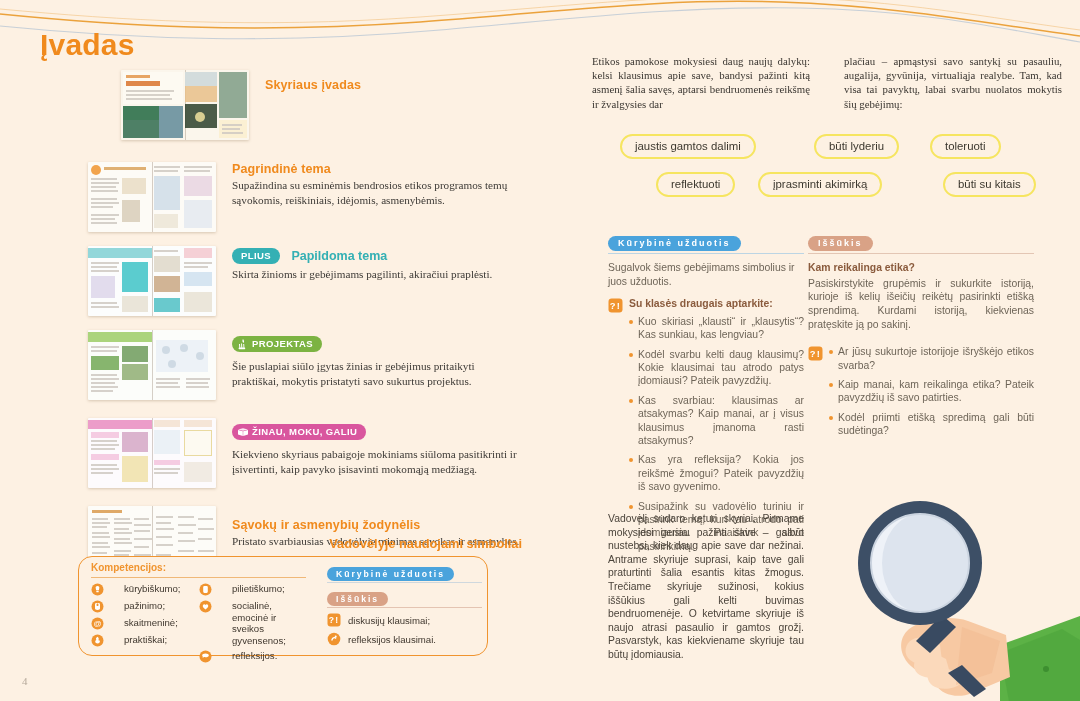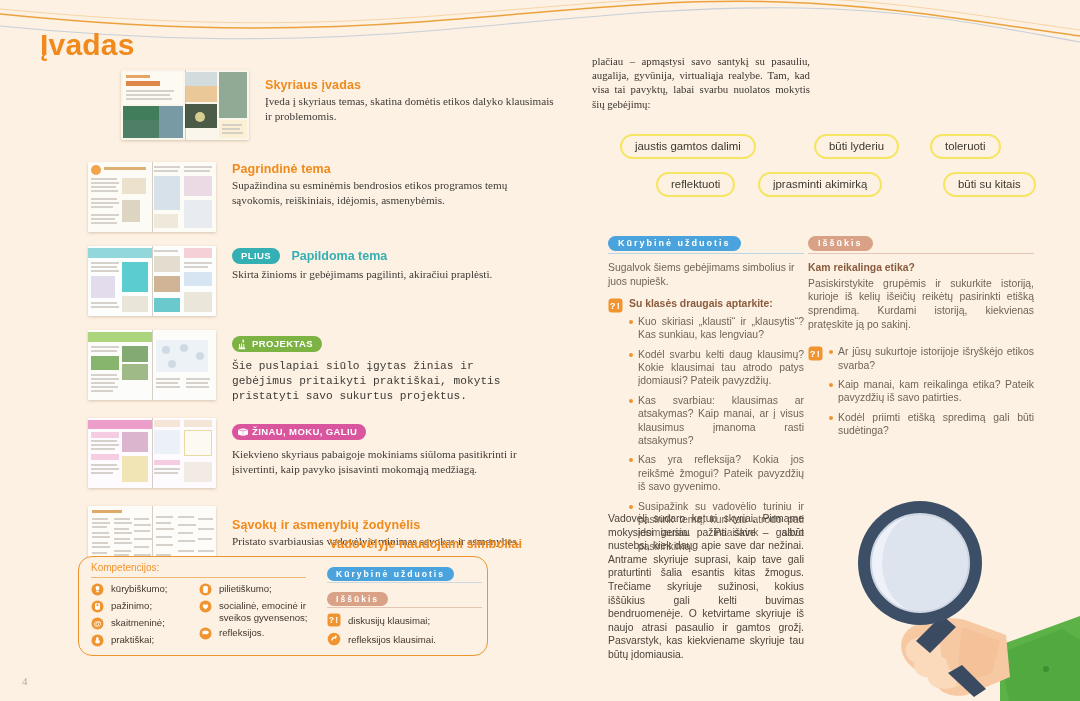--- a/index.html
+++ b/index.html
@@ -90,30 +90,30 @@
   .comp-box {
     position: absolute;
     left: 78px; top: 556px;
     width: 410px; height: 100px;
     border: 1.6px solid #f0942f;
     border-radius: 14px;
     background: #fdf1e3;
   }
   .comp-label {
     position: absolute; left: 12px; top: 5px;
-    font-size: 10px; color: #f0942f; font-weight: normal;
+    font-size: 10px; color: #f0942f; font-weight: bold;
   }
   .comp-rule {
     position: absolute; left: 12px; top: 20px; width: 215px; height: 1px;
     background: #f0b877;
   }
   .comp-list { position: absolute; top: 26px; font-size: 9.6px; color: #40382f; }
   .comp-list.c1 { left: 12px; width: 110px; }
   .comp-list.c2 { left: 120px; width: 110px; }
-  .comp-item { display: flex; align-items: flex-start; gap: 7px; margin-bottom: 4px; line-height: 11.5px; }
+  .comp-item { display: flex; align-items: flex-start; gap: 20px; margin-bottom: 4px; line-height: 11.5px; }
   .cicon { flex: 0 0 auto; width: 13px; height: 13px; }
 
   .legend-right { position: absolute; left: 248px; top: 6px; width: 155px; }
   .legend-pill {
     display: inline-block; border-radius: 9px; color: #fff;
     font-size: 8.6px; font-weight: bold; letter-spacing: 2px;
     padding: 2px 9px;
   }
   .legend-pill.blue { background: #4aa3dc; }
   .legend-pill.brown{ background: #d9a286; }
@@ -233,21 +233,20 @@
       <div class="tl" style="left:64px;top:34px;width:32px;height:24px;background:#2b3f2c;"></div>
       <div class="tl" style="left:74px;top:42px;width:10px;height:10px;border-radius:50%;background:#f2e3a0;"></div>
       <div class="tl" style="left:98px;top:2px;width:28px;height:46px;background:#7e9c86;"></div>
       <div class="tl" style="left:98px;top:50px;width:28px;height:18px;background:#faeecf;"></div>
       <div class="tl" style="left:101px;top:54px;width:20px;height:2px;"></div>
       <div class="tl" style="left:101px;top:58px;width:18px;height:2px;"></div>
       <div class="tl" style="left:101px;top:62px;width:21px;height:2px;"></div>
     </div>
     <div class="feature-text" style="top:20px;">
       <div class="feature-title">Skyriaus įvadas</div>
-      <div class="feature-body">Įveda į skyriaus temas, skatina domėtis etikos dalyko klausimais ir problemomis.</div>
     </div>
   </div>
 
   <div class="feature-row" style="height:78px;">
     <div class="thumb" style="top:18px;background:#fdfbf6;">
       <div class="spine"></div>
       <div class="tl" style="left:3px;top:3px;width:10px;height:10px;border-radius:50%;background:#f0942f;"></div>
       <div class="tl" style="left:16px;top:5px;width:42px;height:3px;background:#d9a25c;"></div>
       <div class="tl" style="left:3px;top:16px;width:26px;height:2px;"></div>
       <div class="tl" style="left:3px;top:20px;width:28px;height:2px;"></div>
@@ -339,21 +338,21 @@
           <svg class="chip-icon" viewBox="0 0 12 12">
             <path d="M6 1 C7 2.5 7.6 3.6 6.4 5 C5.2 3.6 5 2.5 6 1Z" fill="#fff"></path>
             <path d="M2 6 L3 6 L3.4 10.5 L2.4 10.5Z" fill="#fff"></path>
             <path d="M4 5.5 L5 5.5 L5.4 10.5 L4.4 10.5Z" fill="#fff"></path>
             <path d="M6.2 6 L7.2 6 L7.4 10.5 L6.6 10.5Z" fill="#fff"></path>
             <rect x="1.6" y="9.6" width="6.6" height="1.6" rx=".6" fill="#fff"></rect>
           </svg>
           <span>PROJEKTAS</span>
         </span>
       </div>
-      <div class="feature-body" style="margin-top:7px;font-family:Liberation Mono, monospace;">Šie puslapiai siūlo įgytas žinias ir gebėjimus pritaikyti praktiškai, mokytis pristatyti savo sukurtus projektus.</div>
+      <div class="feature-body" style="margin-top:7px;">Šie puslapiai siūlo įgytas žinias ir gebėjimus pritaikyti praktiškai, mokytis pristatyti savo sukurtus projektus.</div>
     </div>
   </div>
 
   <div class="feature-row" style="height:86px;">
     <div class="thumb" style="top:14px;background:#fdfbfd;">
       <div class="spine"></div>
       <div class="tl" style="left:0px;top:2px;width:64px;height:9px;background:#e98cc0;"></div>
       <div class="tl" style="left:3px;top:14px;width:28px;height:6px;background:#f3c3dd;"></div>
       <div class="tl" style="left:3px;top:22px;width:26px;height:2px;"></div>
       <div class="tl" style="left:3px;top:26px;width:28px;height:2px;"></div>
@@ -525,36 +524,37 @@
       <span>refleksijos klausimai.</span>
     </div>
   </div>
 </div>
 
 <div class="page-num">4</div>
 
 <div class="right-page">
 
   <div class="intro-cols">
+    <div class="intro-col">Etikos pamokose mokysiesi daug naujų dalykų: kelsi klausimus apie save, bandysi pažinti kitą asmenį šalia savęs, aptarsi bendruomenės reikšmę ir žvalgysies dar</div>
     <div class="intro-col">plačiau – apmąstysi savo santykį su pasauliu, augalija, gyvūnija, virtualiąja realybe. Tam, kad visa tai pavyktų, labai svarbu nuolatos mokytis šių gebėjimų:</div>
   </div>
 
   <div class="pill-area">
     <div class="pill" style="left:32px;top:4px;">jaustis gamtos dalimi</div>
     <div class="pill" style="left:226px;top:4px;">būti lyderiu</div>
     <div class="pill" style="left:342px;top:4px;">toleruoti</div>
     <div class="pill" style="left:68px;top:42px;">reflektuoti</div>
     <div class="pill" style="left:170px;top:42px;">įprasminti akimirką</div>
     <div class="pill" style="left:355px;top:42px;">būti su kitais</div>
   </div>
 
   <div class="panel creative">
     <span class="panel-pill blue">Kūrybinė užduotis</span>
     <div class="panel-rule blue"></div>
-    <div class="panel-intro">Sugalvok šiems gebėjimams simbolius ir juos nupiešk.</div>
+    <div class="panel-intro">Sugalvok šiems gebėjimams simbolius ir juos užduotis.</div>
 
     <div class="q-block">
       <svg class="q-icon" viewBox="0 0 15 15">
         <rect x=".5" y=".5" width="14" height="14" rx="3.2" fill="#f0942f"></rect>
         <text x="4.6" y="11.2" font-size="9.4" font-weight="bold" font-family="Liberation Sans, sans-serif" fill="#fff" text-anchor="middle">?</text>
         <text x="10.3" y="11.2" font-size="9.4" font-weight="bold" font-family="Liberation Sans, sans-serif" fill="#fff" text-anchor="middle">!</text>
       </svg>
       <div class="q-body">
         <div class="q-lead">Su klasės draugais aptarkite:</div>
         <ul class="q-list">

